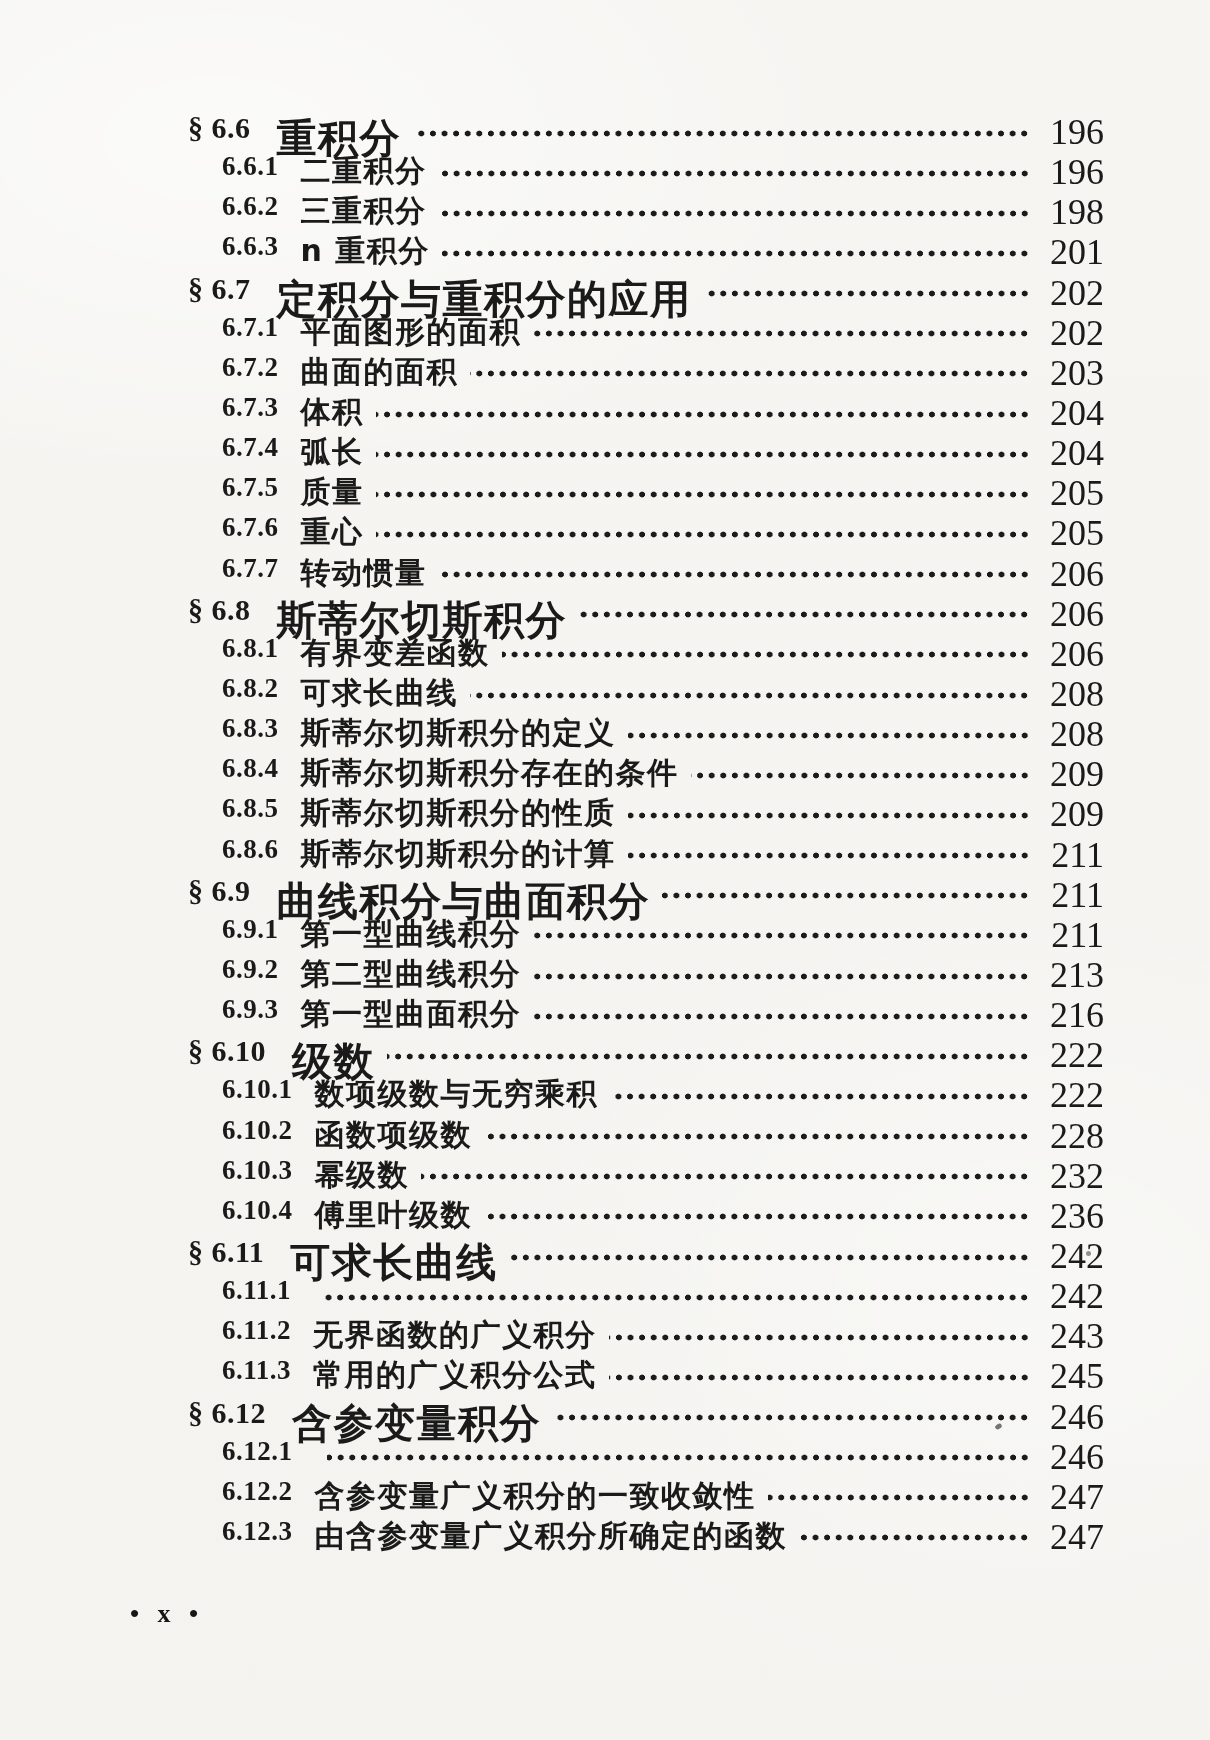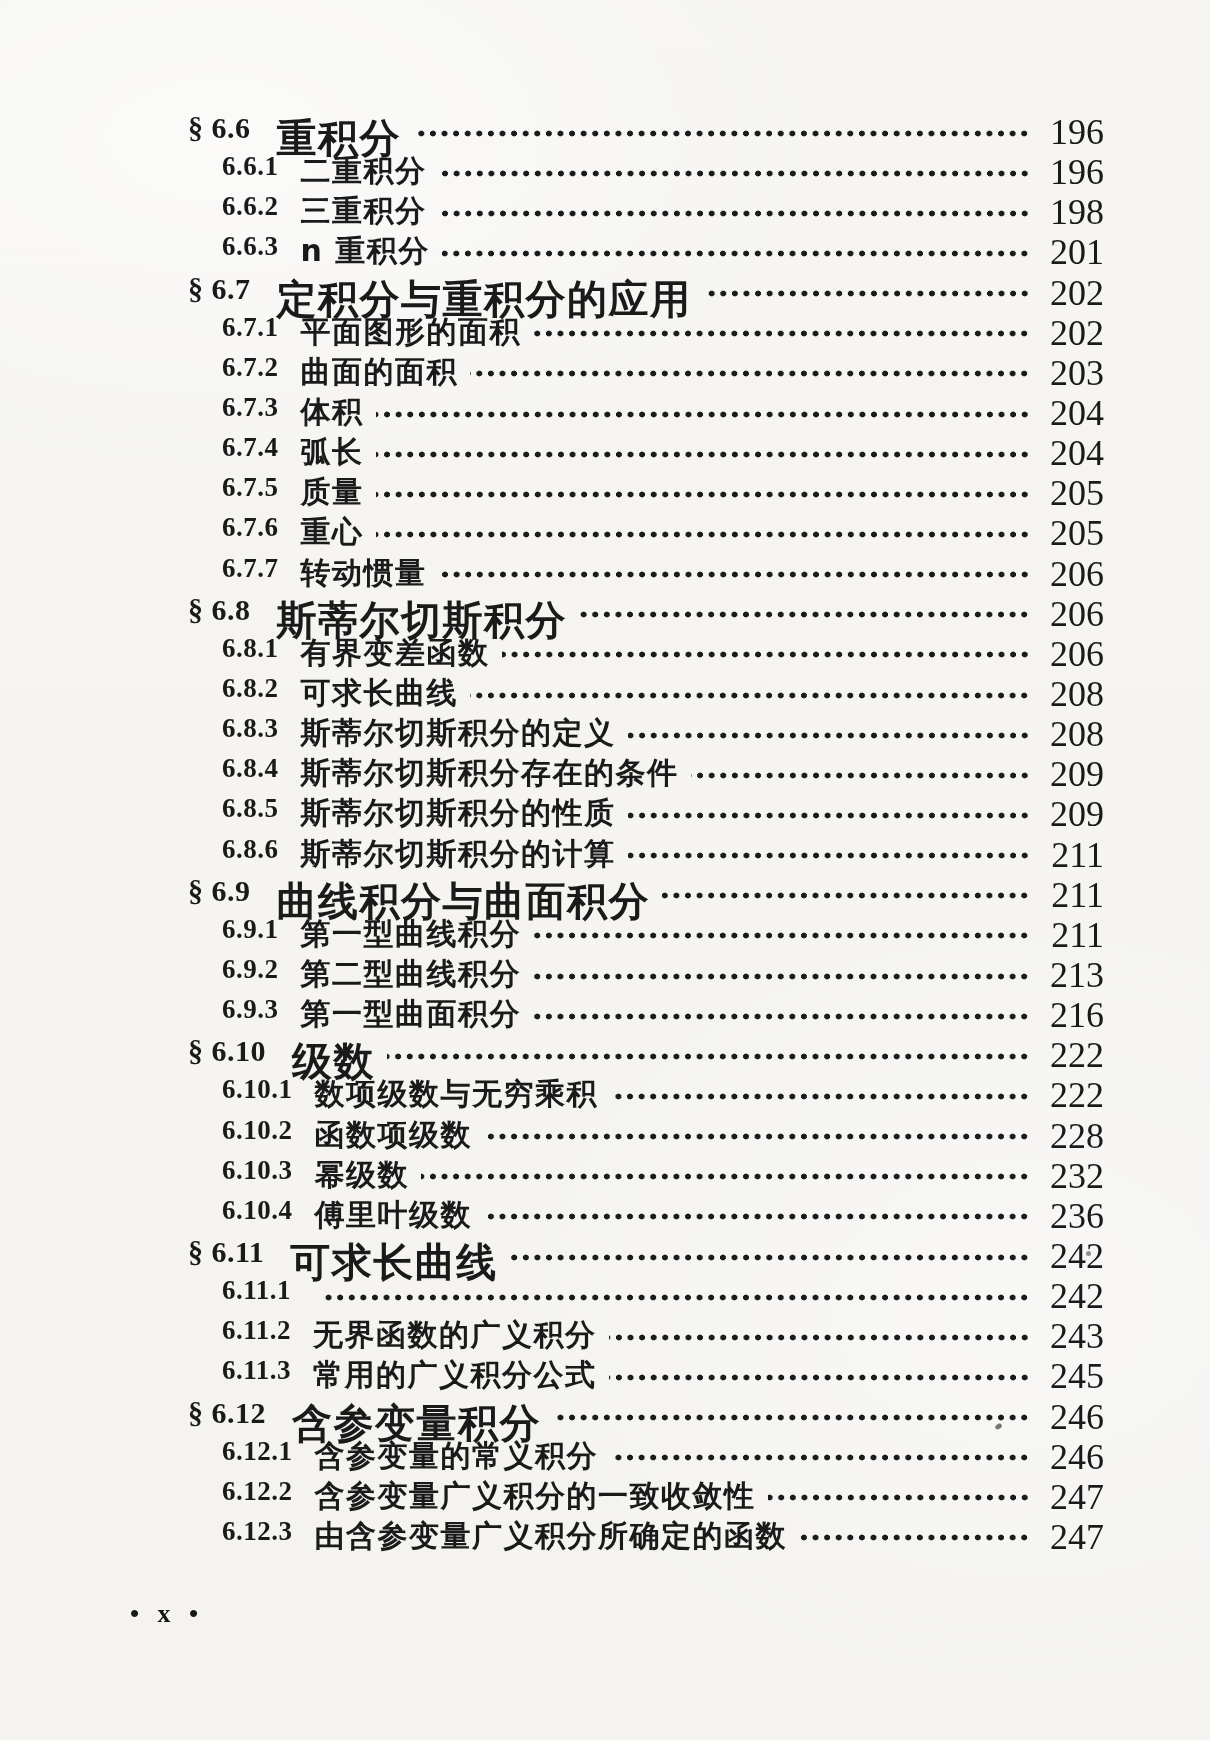--- a/index.html
+++ b/index.html
@@ -277,21 +277,20 @@
       <span class="pagenum">245</span>
     </div>
       <div class="row top">
       <span class="num">§ 6.12</span>
       <span class="title">含参变量积分</span>
       <span class="leader"></span>
       <span class="pagenum">246</span>
     </div>
       <div class="row sub">
       <span class="num">6.12.1</span>
-      <span class="title">含参变量的常义积分</span>
       <span class="leader"></span>
       <span class="pagenum">246</span>
     </div>
       <div class="row sub">
       <span class="num">6.12.2</span>
       <span class="title">含参变量广义积分的一致收敛性</span>
       <span class="leader"></span>
       <span class="pagenum">247</span>
     </div>
       <div class="row sub">

